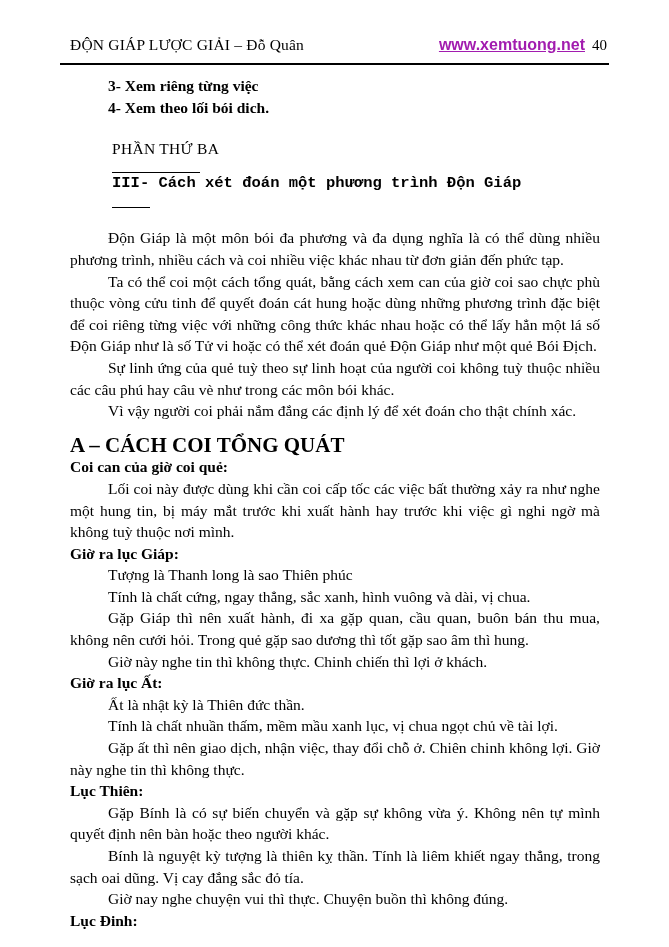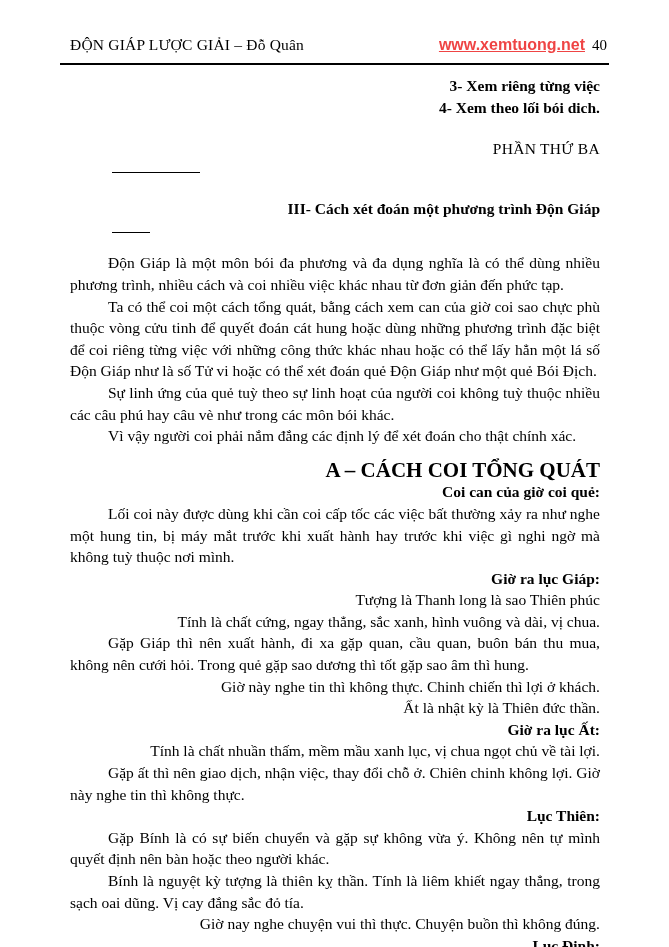--- a/index.html
+++ b/index.html
@@ -39,42 +39,41 @@
   }
 
   
   .doc {
     padding: 10px 69px 0 70px;
   }
   .block {
     font-size: 15.5px;
     line-height: 21.6px;
     margin: 0;
-    text-align: right;
   }
   .b-list       { font-weight: bold; margin-left: 38px; }
   .b-part-title { margin-top: 20px; margin-left: 42px; letter-spacing: 0.3px; }
   .b-rule-long  { width: 88px; height: 0; border-top: 1.5px solid #000; margin: 12px 0 0 42px; }
-  .b-heading    { font-weight: bold; margin-top: 25px; margin-left: 42px; }
+  .b-heading    { font-weight: bold; margin-left: 42px; font-family: Liberation Mono, monospace; }
   .b-rule-short { width: 38px; height: 0; border-top: 1.5px solid #000; margin: 13px 0 0 42px; }
   .b-para       { text-align: justify; text-indent: 38px; }
   .b-rule-short + .b-para { margin-top: 19px; }
   .b-heading-major { font-weight: bold; font-size: 21px; margin-top: 13px; }
   .b-label      { font-weight: bold; }
   .b-line       { margin-left: 38px; }
 </style>
 </head>
 <body>
 
 <div class="page">
 
   <div class="header">
     <span class="header-title">ĐỘN GIÁP LƯỢC GIẢI – Đỗ Quân</span>
     <span class="header-right">
-      <a class="header-link" style="color: #ef4444;">www.xemtuong.net</a>
+      <a class="header-link" style="color: #a21caf;">www.xemtuong.net</a>
       <span class="header-page">40</span>
     </span>
   </div>
 
   <hr class="header-rule">
 
   <div class="doc">
       <p class="block b-list">3-  Xem riêng từng việc</p>
       <p class="block b-list">4-  Xem theo lối bói dich.</p>
       <p class="block b-part-title">PHẦN THỨ BA</p>
@@ -86,22 +85,22 @@
       <p class="block b-para">Sự linh ứng của quẻ tuỳ theo sự linh hoạt của người coi không tuỳ thuộc nhiều các câu phú hay câu vè như trong các môn bói khác.</p>
       <p class="block b-para">Vì vậy người coi phải nắm đắng các định lý để xét đoán cho thật chính xác.</p>
       <p class="block b-heading-major">A – CÁCH COI TỔNG QUÁT</p>
       <p class="block b-label">Coi can của giờ coi quẻ:</p>
       <p class="block b-para">Lối coi này được dùng khi cần coi cấp tốc các việc bất thường xảy ra như nghe một hung tin, bị máy mắt trước khi xuất hành hay trước khi việc gì nghi ngờ mà không tuỳ thuộc nơi mình.</p>
       <p class="block b-label">Giờ ra lục Giáp:</p>
       <p class="block b-line">Tượng là Thanh long là sao Thiên phúc</p>
       <p class="block b-line">Tính là chất cứng, ngay thẳng, sắc xanh, hình vuông và dài, vị chua.</p>
       <p class="block b-para">Gặp Giáp thì nên xuất hành, đi xa gặp quan, cầu quan, buôn bán thu mua, không nên cưới hỏi. Trong quẻ gặp sao dương thì tốt gặp sao âm thì hung.</p>
       <p class="block b-line">Giờ này nghe tin thì không thực. Chinh chiến thì lợi ở khách.</p>
+      <p class="block b-label">Giờ ra lục Ất:</p>
       <p class="block b-line">Ất là nhật kỳ là Thiên đức thần.</p>
-      <p class="block b-label">Giờ ra lục Ất:</p>
       <p class="block b-line">Tính là chất nhuần thấm, mềm mầu xanh lục, vị chua ngọt chủ về tài lợi.</p>
       <p class="block b-para">Gặp ất thì nên giao dịch, nhận việc, thay đổi chỗ ở. Chiên chinh không lợi. Giờ này nghe tin thì không thực.</p>
       <p class="block b-label">Lục Thiên:</p>
       <p class="block b-para">Gặp Bính là có sự biến chuyển và gặp sự không vừa ý. Không nên tự mình quyết định nên bàn hoặc theo người khác.</p>
       <p class="block b-para">Bính là nguyệt kỳ tượng là thiên kỵ thần. Tính là liêm khiết ngay thẳng, trong sạch oai dũng. Vị cay đắng sắc đỏ tía.</p>
       <p class="block b-line">Giờ nay nghe chuyện vui thì thực. Chuyện buồn thì không đúng.</p>
       <p class="block b-label">Lục Đinh:</p>
     </div>
 
 </div>

